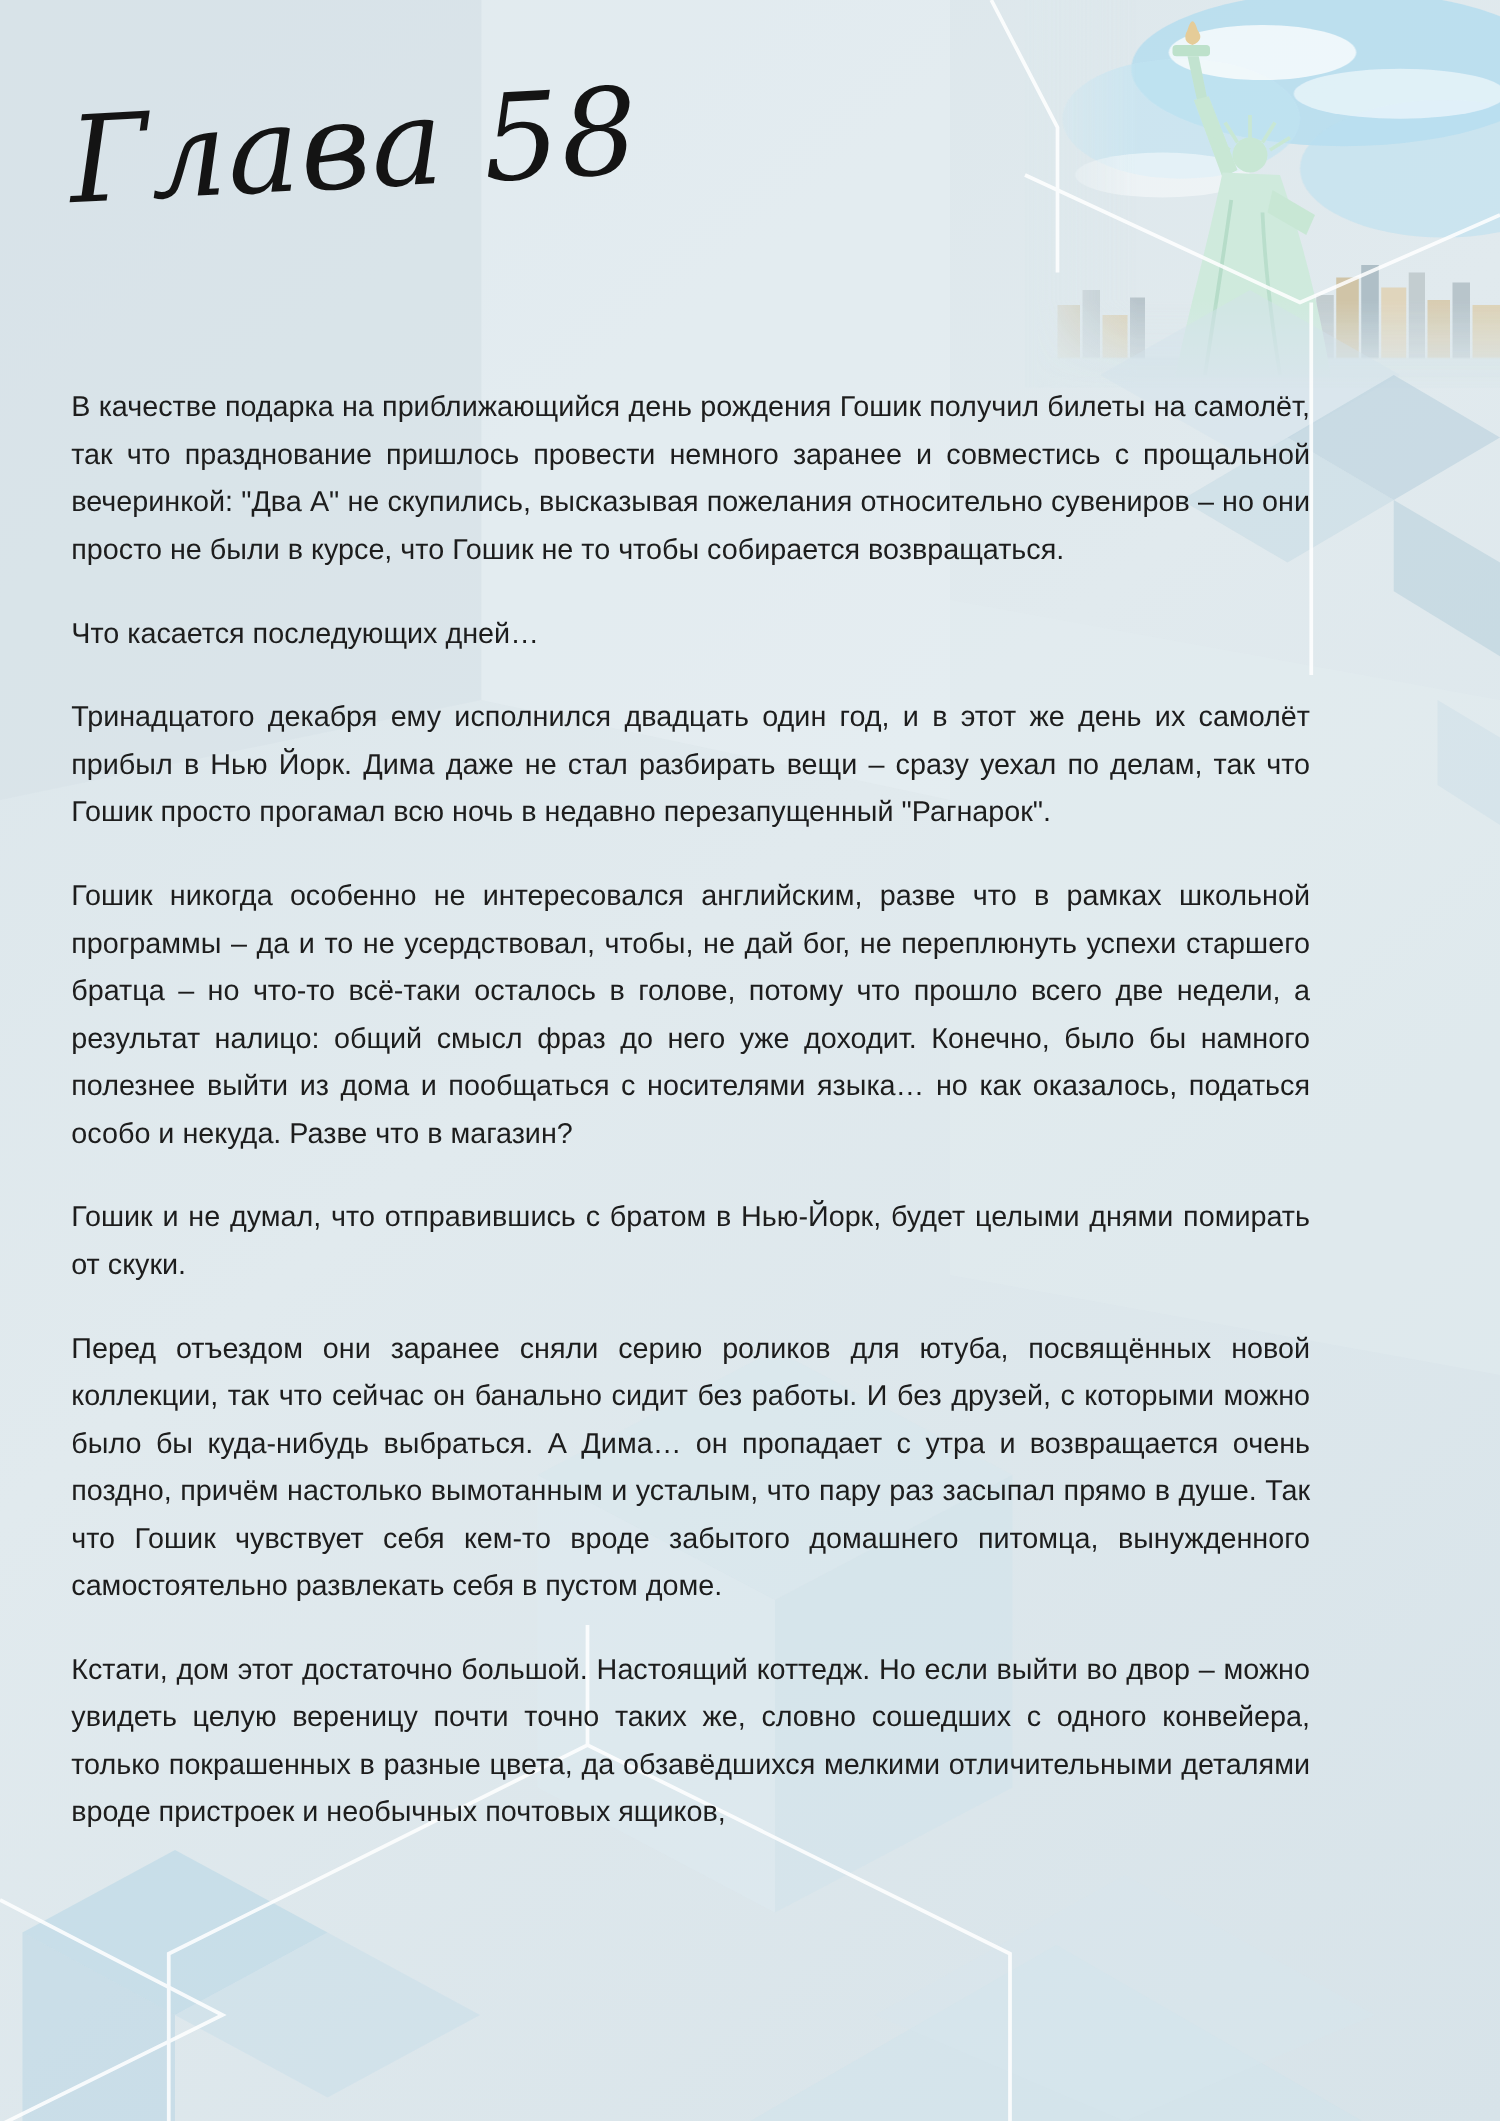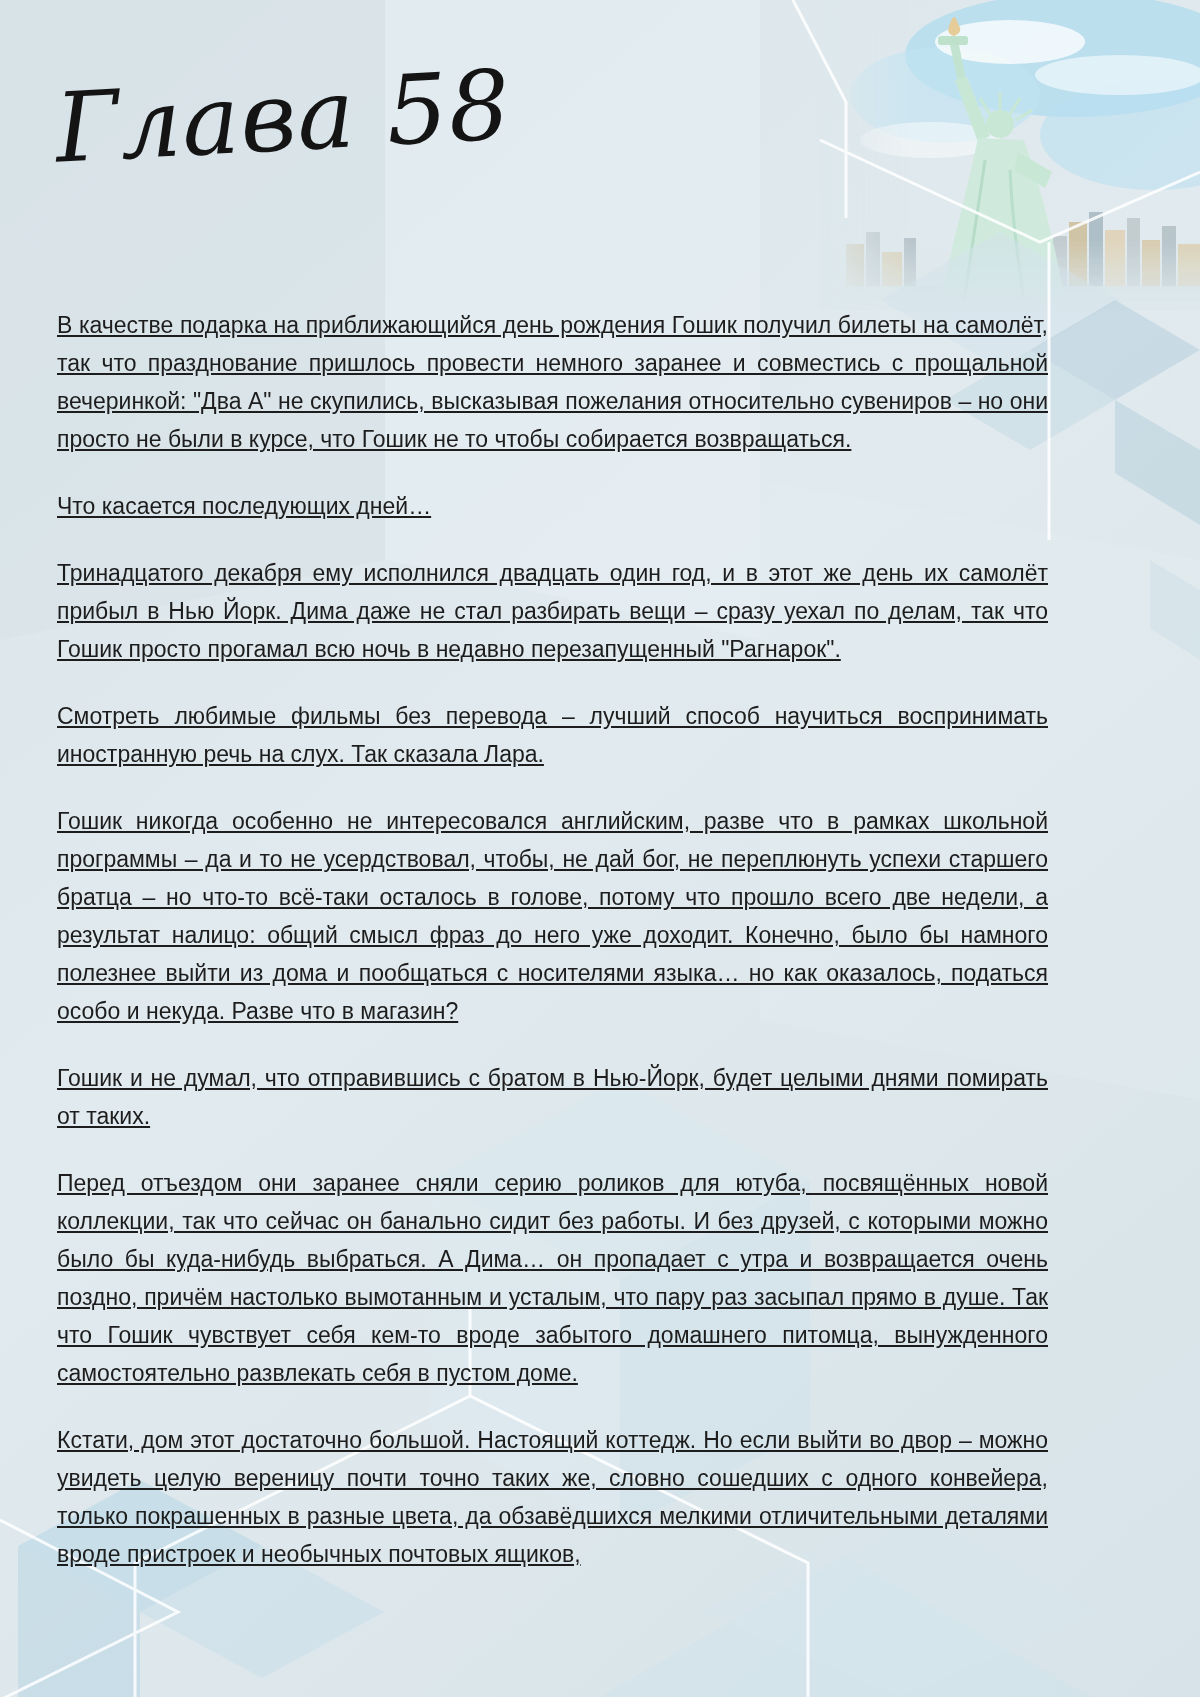--- a/index.html
+++ b/index.html
@@ -15,21 +15,21 @@
   h1.title {
     position:absolute; left:52px; top:62px; margin:0;
     font-family:"DejaVu Serif", serif; font-style:italic; font-weight:400;
     font-size:96px; line-height:1.4; color:#141414;
     transform:rotate(-3deg); transform-origin:left top; letter-spacing:1px;
     white-space:nowrap;
   }
   main.content {
     position:absolute; left:57px; top:306px; width:991px;
     font-size:23px; line-height:38px; color:#1d1d1d;
-    text-align:justify; text-align-last:left;text-decoration:underline;
+    text-align:justify; text-align-last:left;
   }
   main.content p { margin:0 0 29px 0; }
   main.content p:last-child { margin-bottom:0;margin-top:16px; }
 </style>
 </head>
 <body>
 
 <div class="page">
 
   <svg class="bg" viewBox="0 0 1200 1697" preserveAspectRatio="none" aria-hidden="true">
@@ -126,20 +126,19 @@
       <polyline points="470,1396 470,1300"></polyline>
     </g>
   </svg>
 
   <h1 class="title">Глава 58</h1>
 
   <main class="content">
     <p>В качестве подарка на приближающийся день рождения Гошик получил билеты на самолёт, так что празднование пришлось провести немного заранее и совместись с прощальной вечеринкой: "Два А" не скупились, высказывая пожелания относительно сувениров – но они просто не были в курсе, что Гошик не то чтобы собирается возвращаться.</p>
     <p>Что касается последующих дней…</p>
     <p>Тринадцатого декабря ему исполнился двадцать один год, и в этот же день их самолёт прибыл в Нью Йорк. Дима даже не стал разбирать вещи – сразу уехал по делам, так что Гошик просто прогамал всю ночь в недавно перезапущенный "Рагнарок".</p>
-    <p>Смотреть любимые фильмы без перевода – лучший способ научиться воспринимать иностранную речь на слух. Так сказала Лара.</p>
     <p>Гошик никогда особенно не интересовался английским, разве что в рамках школьной программы – да и то не усердствовал, чтобы, не дай бог, не переплюнуть успехи старшего братца – но что-то всё-таки осталось в голове, потому что прошло всего две недели, а результат налицо: общий смысл фраз до него уже доходит. Конечно, было бы намного полезнее выйти из дома и пообщаться с носителями языка… но как оказалось, податься особо и некуда. Разве что в магазин?</p>
-    <p>Гошик и не думал, что отправившись с братом в Нью-Йорк, будет целыми днями помирать от таких.</p>
+    <p>Гошик и не думал, что отправившись с братом в Нью-Йорк, будет целыми днями помирать от скуки.</p>
     <p>Перед отъездом они заранее сняли серию роликов для ютуба, посвящённых новой коллекции, так что сейчас он банально сидит без работы. И без друзей, с которыми можно было бы куда-нибудь выбраться. А Дима… он пропадает с утра и возвращается очень поздно, причём настолько вымотанным и усталым, что пару раз засыпал прямо в душе. Так что Гошик чувствует себя кем-то вроде забытого домашнего питомца, вынужденного самостоятельно развлекать себя в пустом доме.</p>
     <p>Кстати, дом этот достаточно большой. Настоящий коттедж. Но если выйти во двор – можно увидеть целую вереницу почти точно таких же, словно сошедших с одного конвейера, только покрашенных в разные цвета, да обзавёдшихся мелкими отличительными деталями вроде пристроек и необычных почтовых ящиков,</p>
   </main>
 
 </div>
 
 </body></html>

